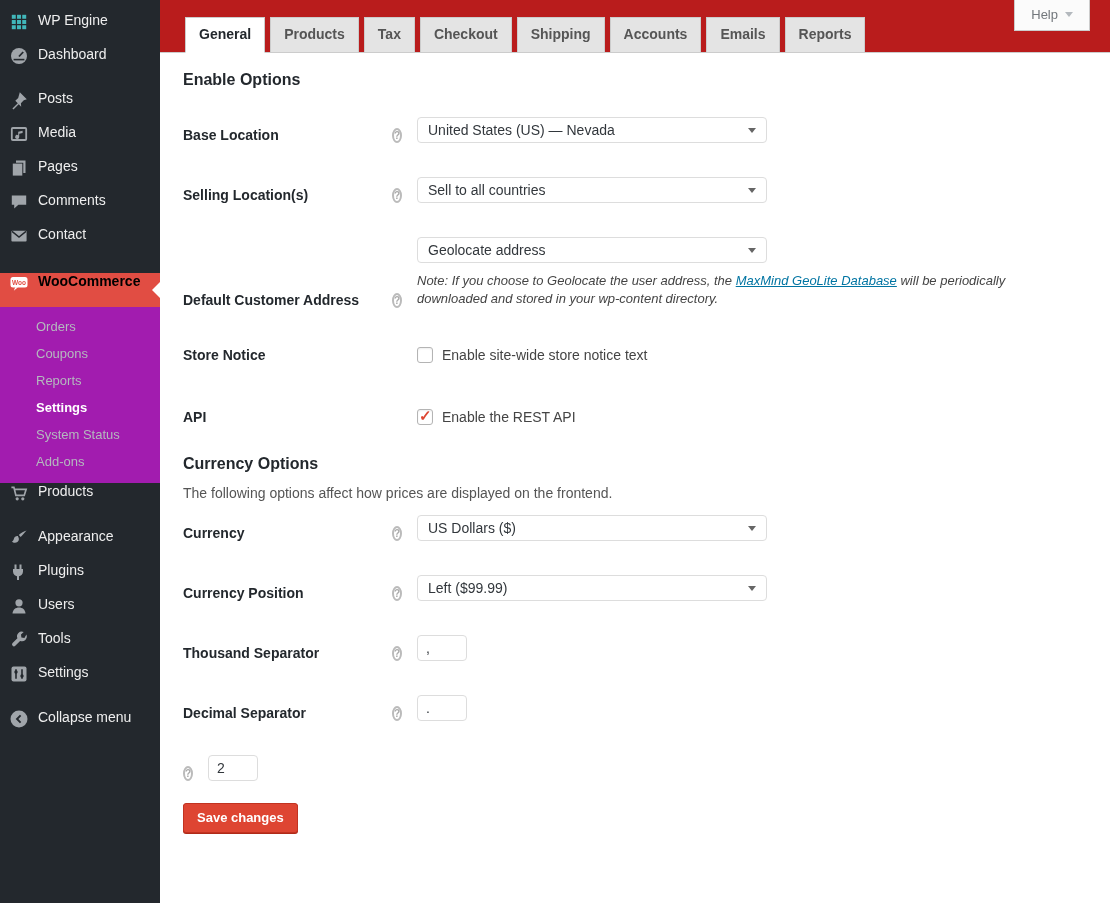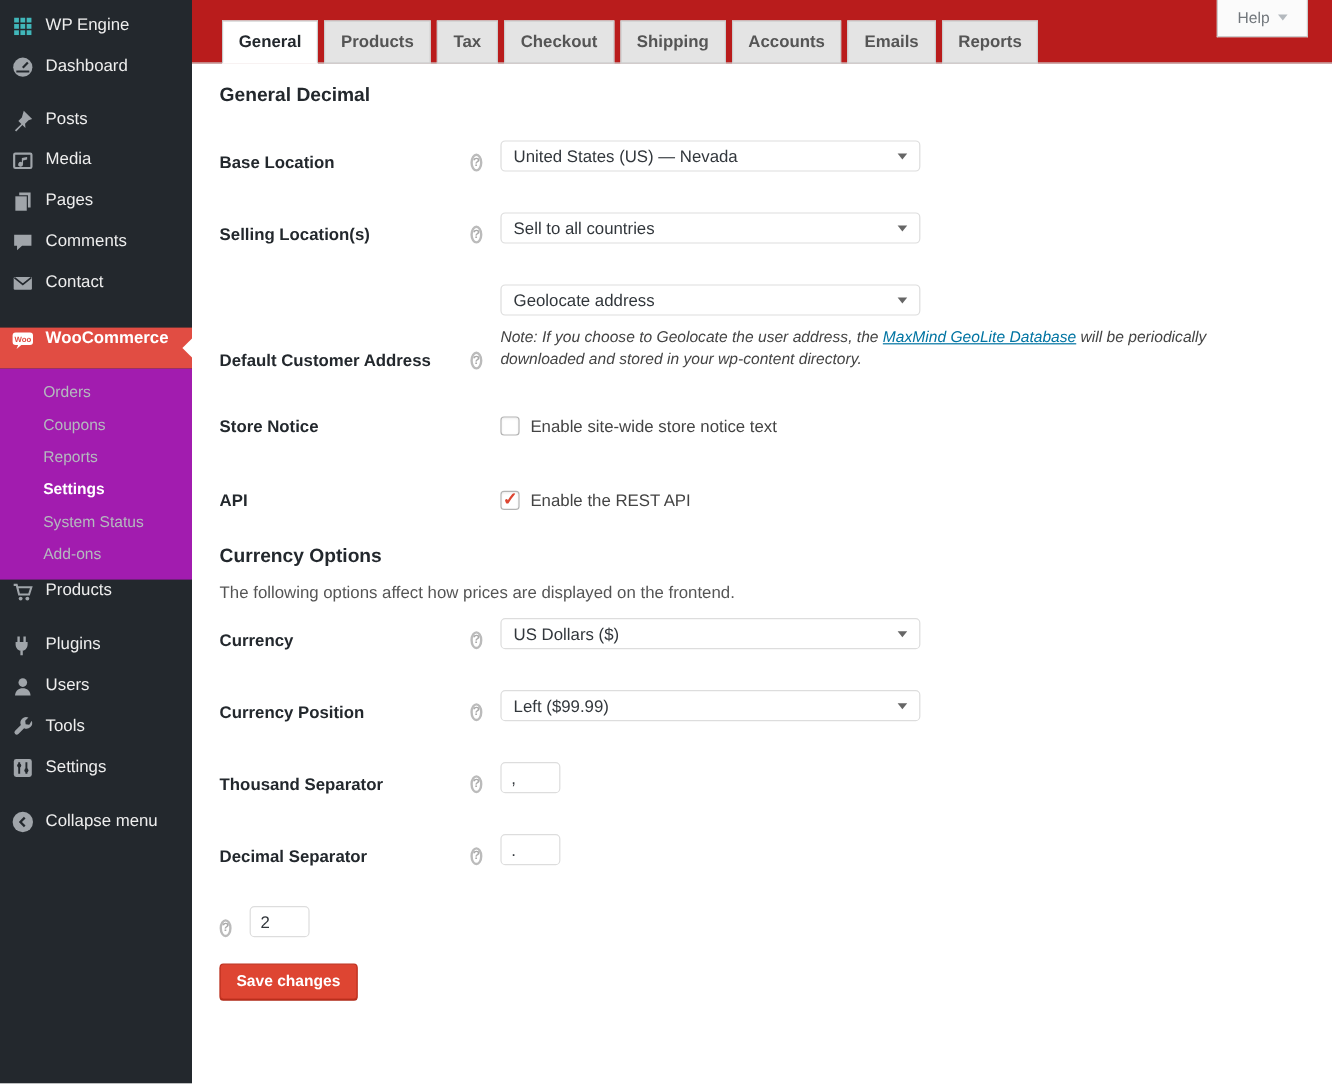--- a/index.html
+++ b/index.html
@@ -13,21 +13,21 @@
   .sidebar {
     position:absolute; left:0; top:0; width:160px; height:903px;
     background:#23282d; z-index:5;
   }
   .menu { padding-top:12px; }
   .menu-item {
     display:flex; height:34px; padding-left:9px;
     color:#eee; font-size:14px; cursor:pointer; position:relative;
   }
   .menu-item .mi-icon { width:20px; height:20px; margin-right:9px; flex-shrink:0; display:flex; align-items:center; justify-content:center; }
-  .menu-item.current-red { background:#e14d43; font-weight:bold; color:#ffffff; }
+  .menu-item.current-red { background:#e14d43; font-weight:bold; color:#000000; }
   .menu-item.current-red::after {
     content:""; position:absolute; right:0; top:50%; margin-top:-8px;
     border:8px solid transparent; border-right-color:#fff;
   }
   .menu-gap { height:10px; }
   .submenu { background:#a21caf; padding:6px 0 8px; }
   .submenu-item {
     display:block; padding:6px 0 6px 36px; font-size:13px; line-height:15px;
     color:#b4b9be; cursor:pointer;
   }
@@ -212,20 +212,28 @@
           </svg>
       </span>
       <span>Products</span>
     </div>
 
     <div class="menu-gap" style="height:11px"></div>
 
     <div class="menu-item">
       <span class="mi-icon">
         <svg width="20" height="20" viewBox="0 0 20 20">
+            <path fill="#a0a5aa" d="M17.6 2.4c-2.6.6-5.7 2.4-7.8 4.6l1.9 1.9c2.2-2.1 4.4-5.1 5.9-6.5zM8.9 8.1c-1.9-.3-3.5.8-4 2.6-.4 1.5-.8 2.3-2.1 2.9 1.3 1.4 3.9 1.7 5.6.5 1.5-1 1.9-3.1 1.1-4.5z"></path>
+          </svg>
+      </span>
+      <span>Appearance</span>
+    </div>
+    <div class="menu-item">
+      <span class="mi-icon">
+        <svg width="20" height="20" viewBox="0 0 20 20">
             <path stroke="#a0a5aa" stroke-width="2" fill="none" d="M6.5 2.5V7M11.5 2.5V7"></path>
             <path fill="#a0a5aa" d="M4 7h10v2.5A5 5 0 019 14.4 5 5 0 014 9.5z"></path>
             <path stroke="#a0a5aa" stroke-width="2" fill="none" d="M9 14v4"></path>
           </svg>
       </span>
       <span>Plugins</span>
     </div>
     <div class="menu-item">
       <span class="mi-icon">
         <svg width="20" height="20" viewBox="0 0 20 20">
@@ -283,21 +291,21 @@
       <span class="nav-tab">Checkout</span>
       <span class="nav-tab">Shipping</span>
       <span class="nav-tab">Accounts</span>
       <span class="nav-tab">Emails</span>
       <span class="nav-tab">Reports</span>
     </div>
   </div>
 
   <div class="content">
 
-    <h2 class="section-title">General Decimal</h2>
+    <h2 class="section-title">Enable Options</h2>
 
     
     <div class="form-row">
       <div class="row-label">Base Location</div>
       <div class="tip-col"><span class="helptip">?</span></div>
       <div class="field-col">
         <div class="fake-select">
           <span>United States (US) — Nevada</span>
           <span class="select-caret"></span>
         </div>

